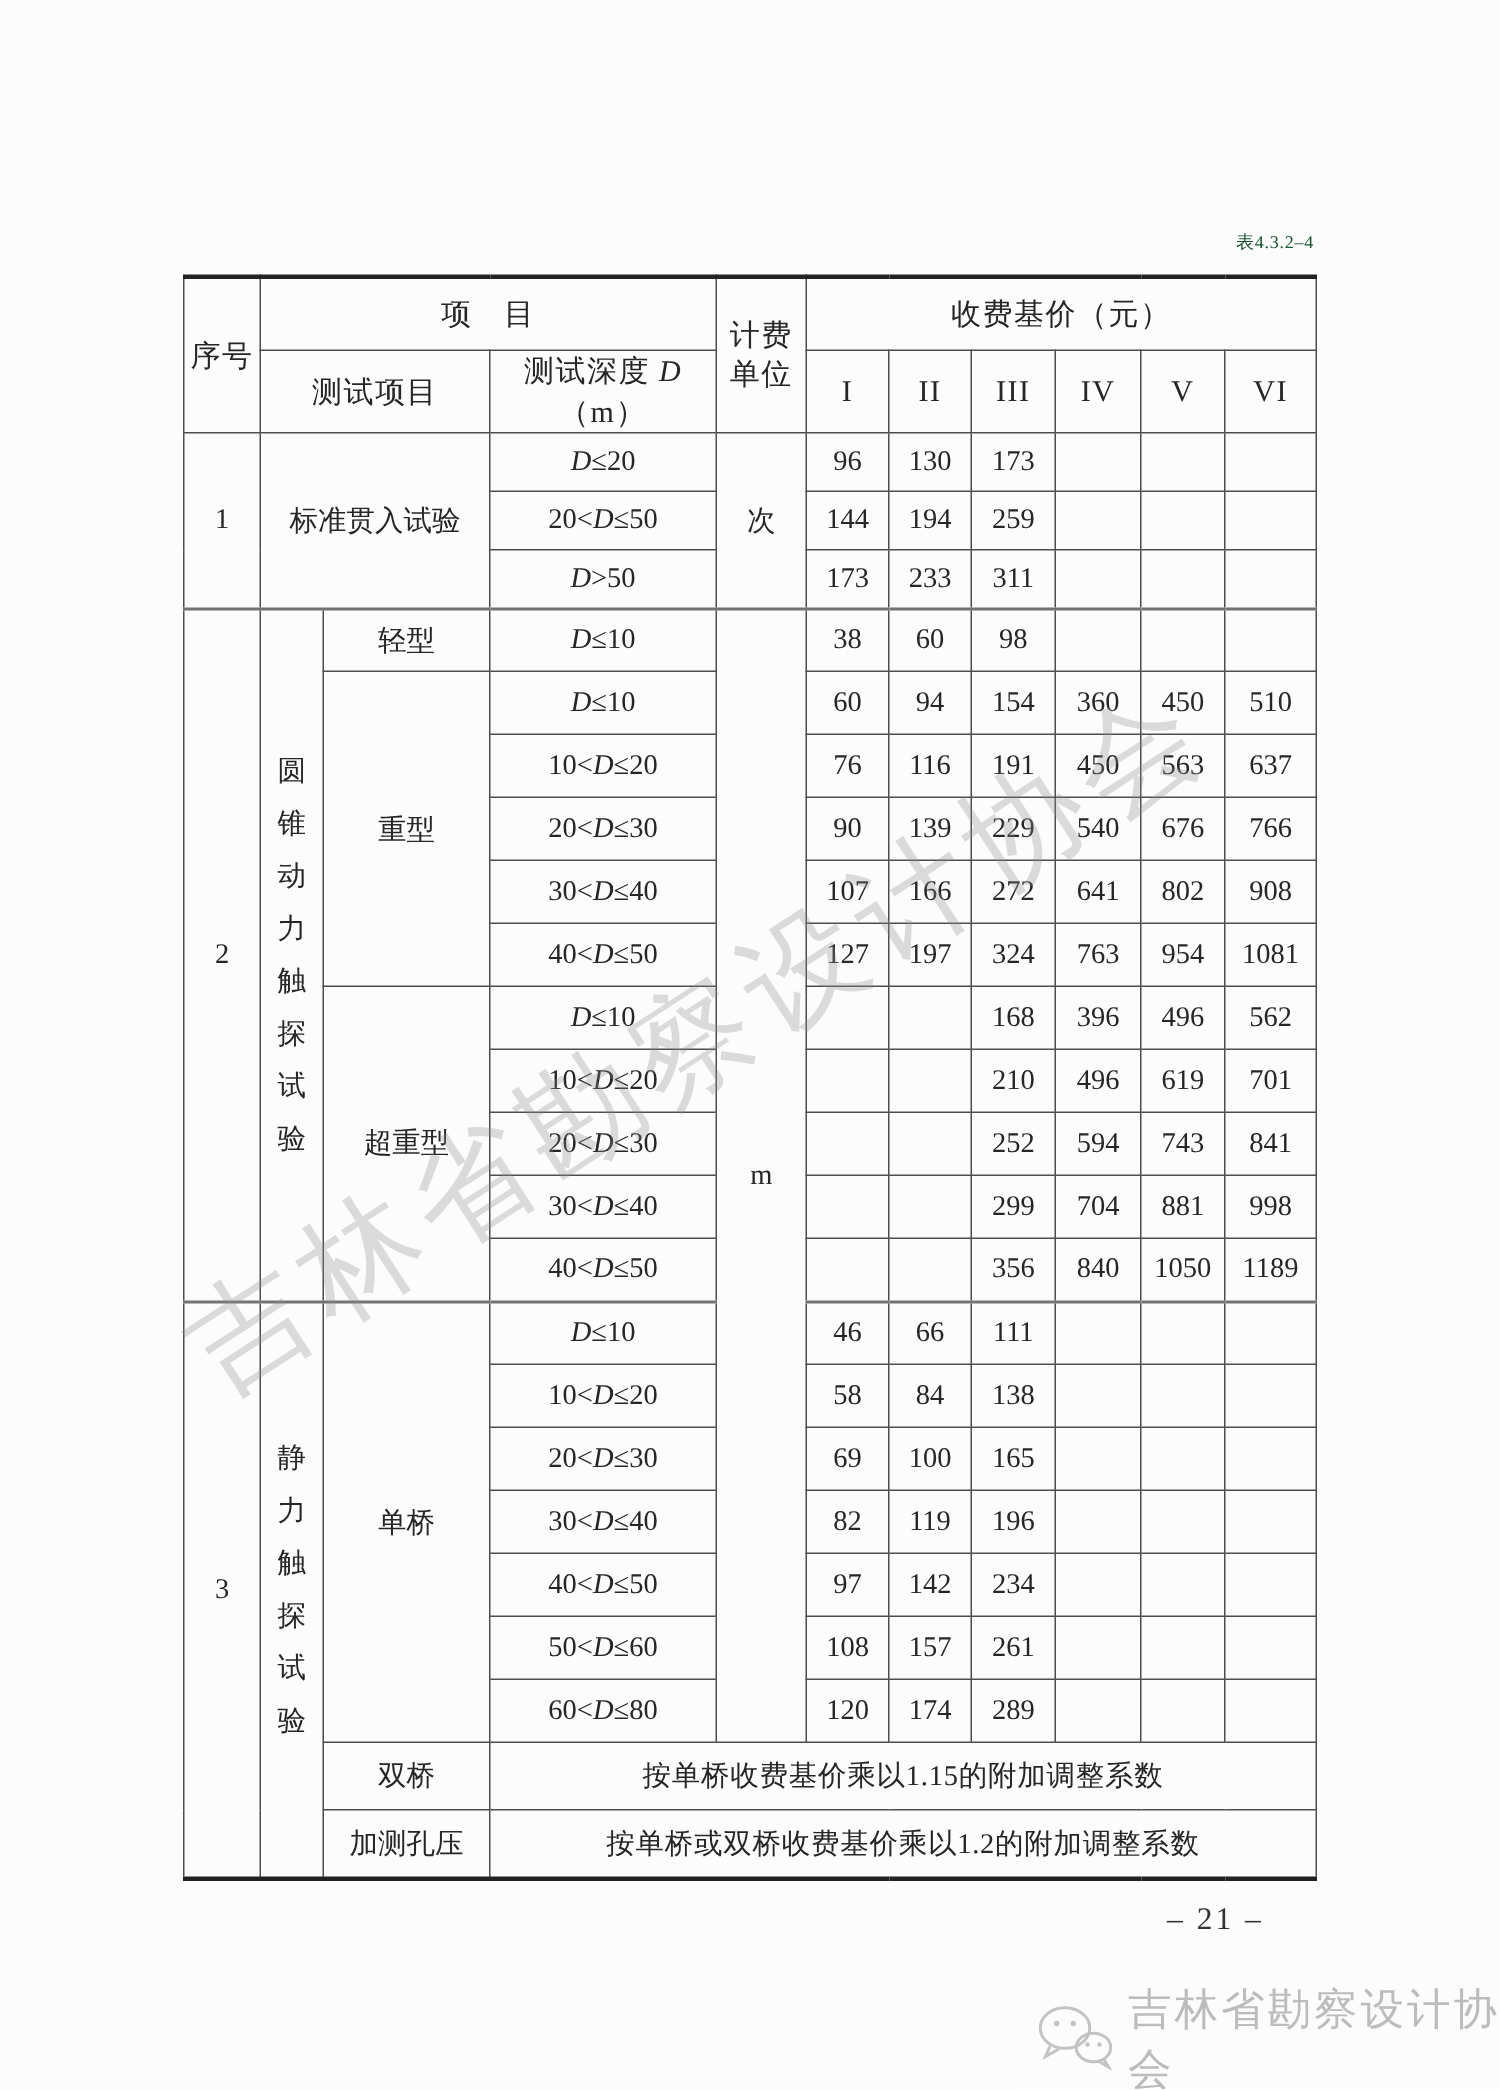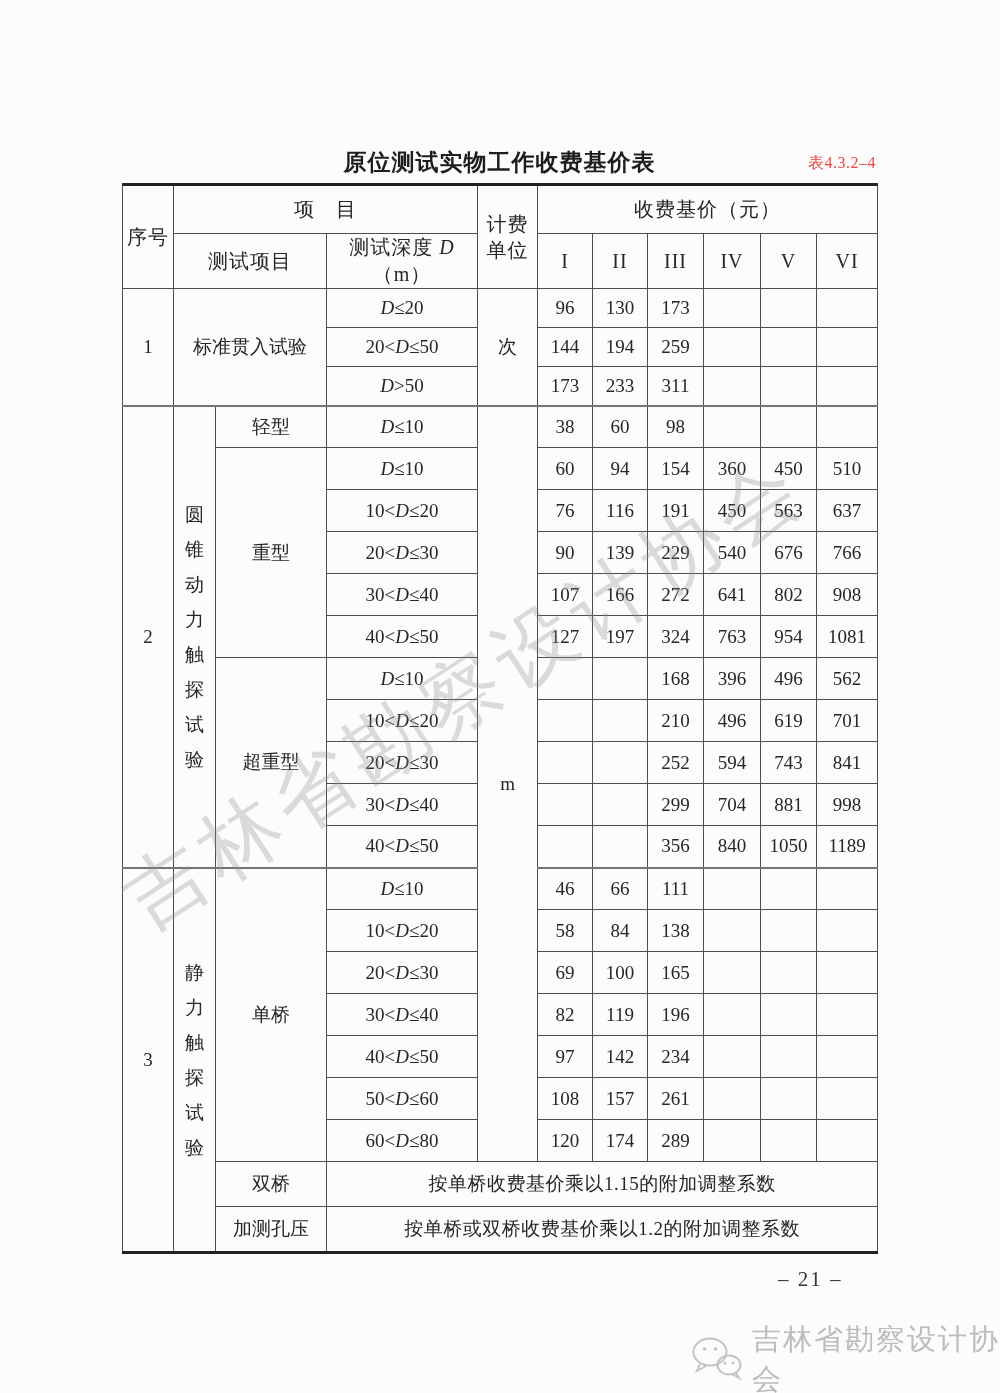--- a/index.html
+++ b/index.html
@@ -10,21 +10,21 @@
     color:#262626;
   }
   
   .title {
     position:absolute; left:122px; top:147px; width:755px;
     text-align:center; font-family:"Liberation Sans","DejaVu Sans",sans-serif;
     font-weight:bold; font-size:23px; letter-spacing:1px; color:#1d1d1d;
   }
   .table-no {
     position:absolute; right:124px; top:153px;
-    font-size:16px; letter-spacing:.5px; color:#ef4444;
+    font-size:12px; letter-spacing:.5px; color:#14532d;
   }
   
   table.fee {
     position:absolute; left:122px; top:183px; width:755px;
     border-collapse:collapse; table-layout:fixed;
     border-top:3px solid #222; border-bottom:3px solid #222;
     background:transparent;
   }
   table.fee th, table.fee td {
     border:1px solid #4d4d4d; padding:0; text-align:center;
@@ -62,21 +62,20 @@
   .brand-text {
     font-size:29px; letter-spacing:2px; color:#bcbcbc;
     font-family:"Liberation Serif","DejaVu Serif",serif;
   }
 </style>
 </head>
 <body>
 
 <div class="page">
 
-  <div class="title">原位测试实物工作收费基价表</div>
   <div class="table-no">表4.3.2–4</div>
 
   <table class="fee">
     <colgroup>
       <col style="width:51px">
         <col style="width:42px">
         <col style="width:111px">
       <col style="width:151px">
         <col style="width:60px">
       <col style="width:55px">

